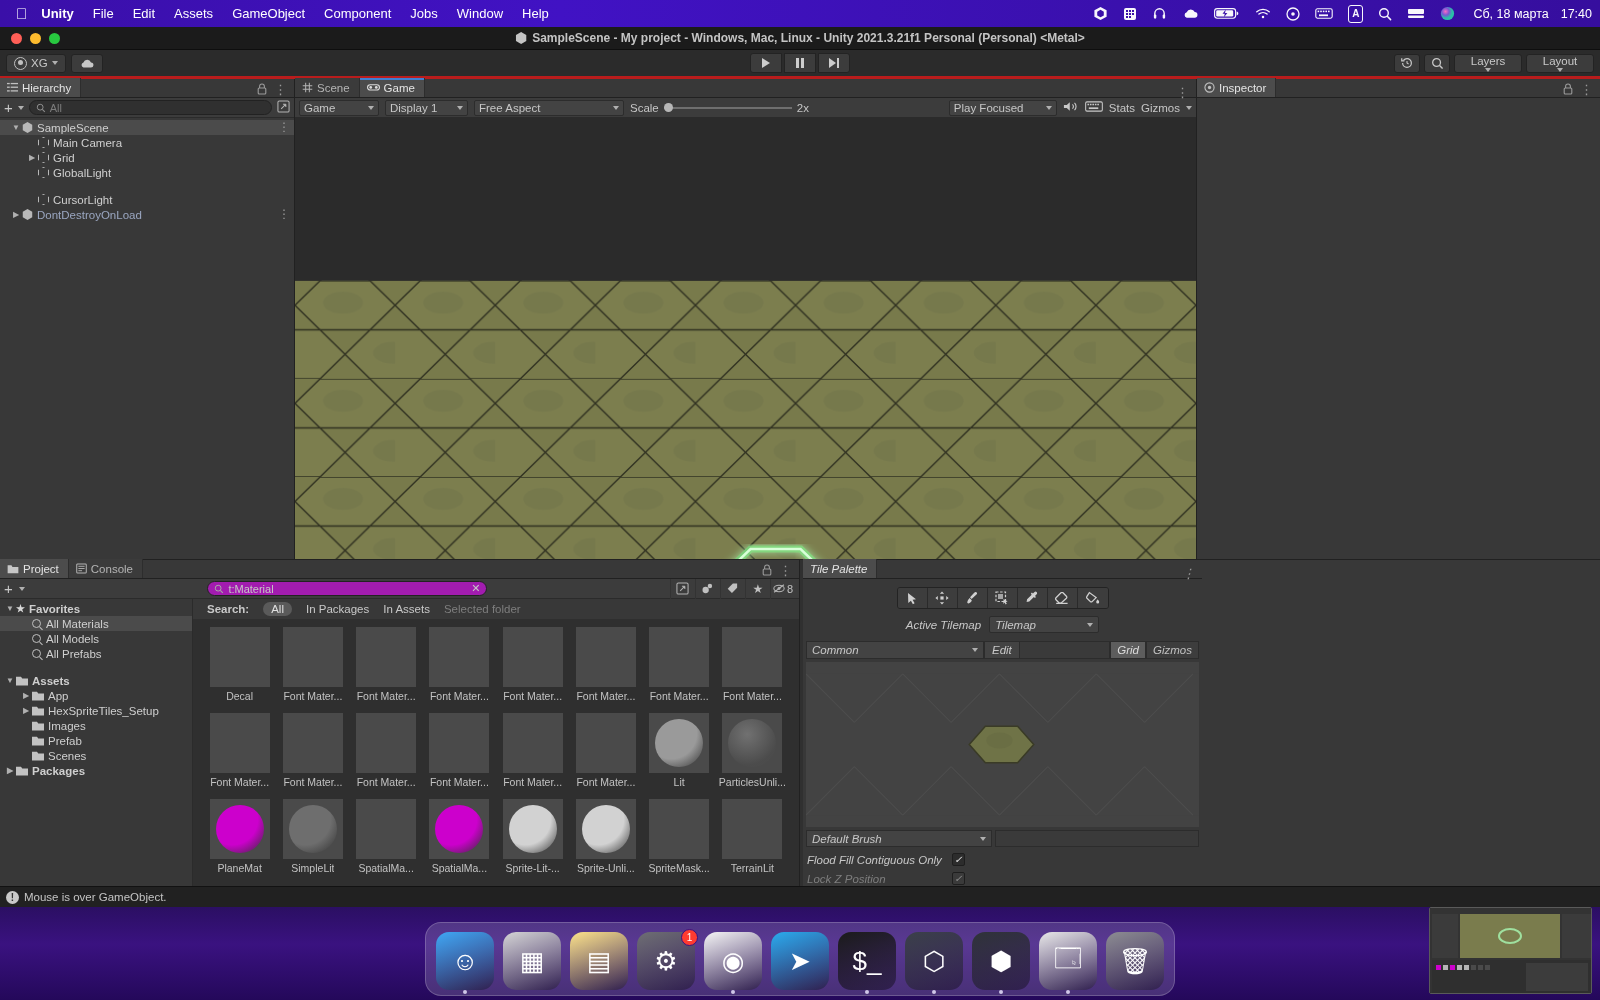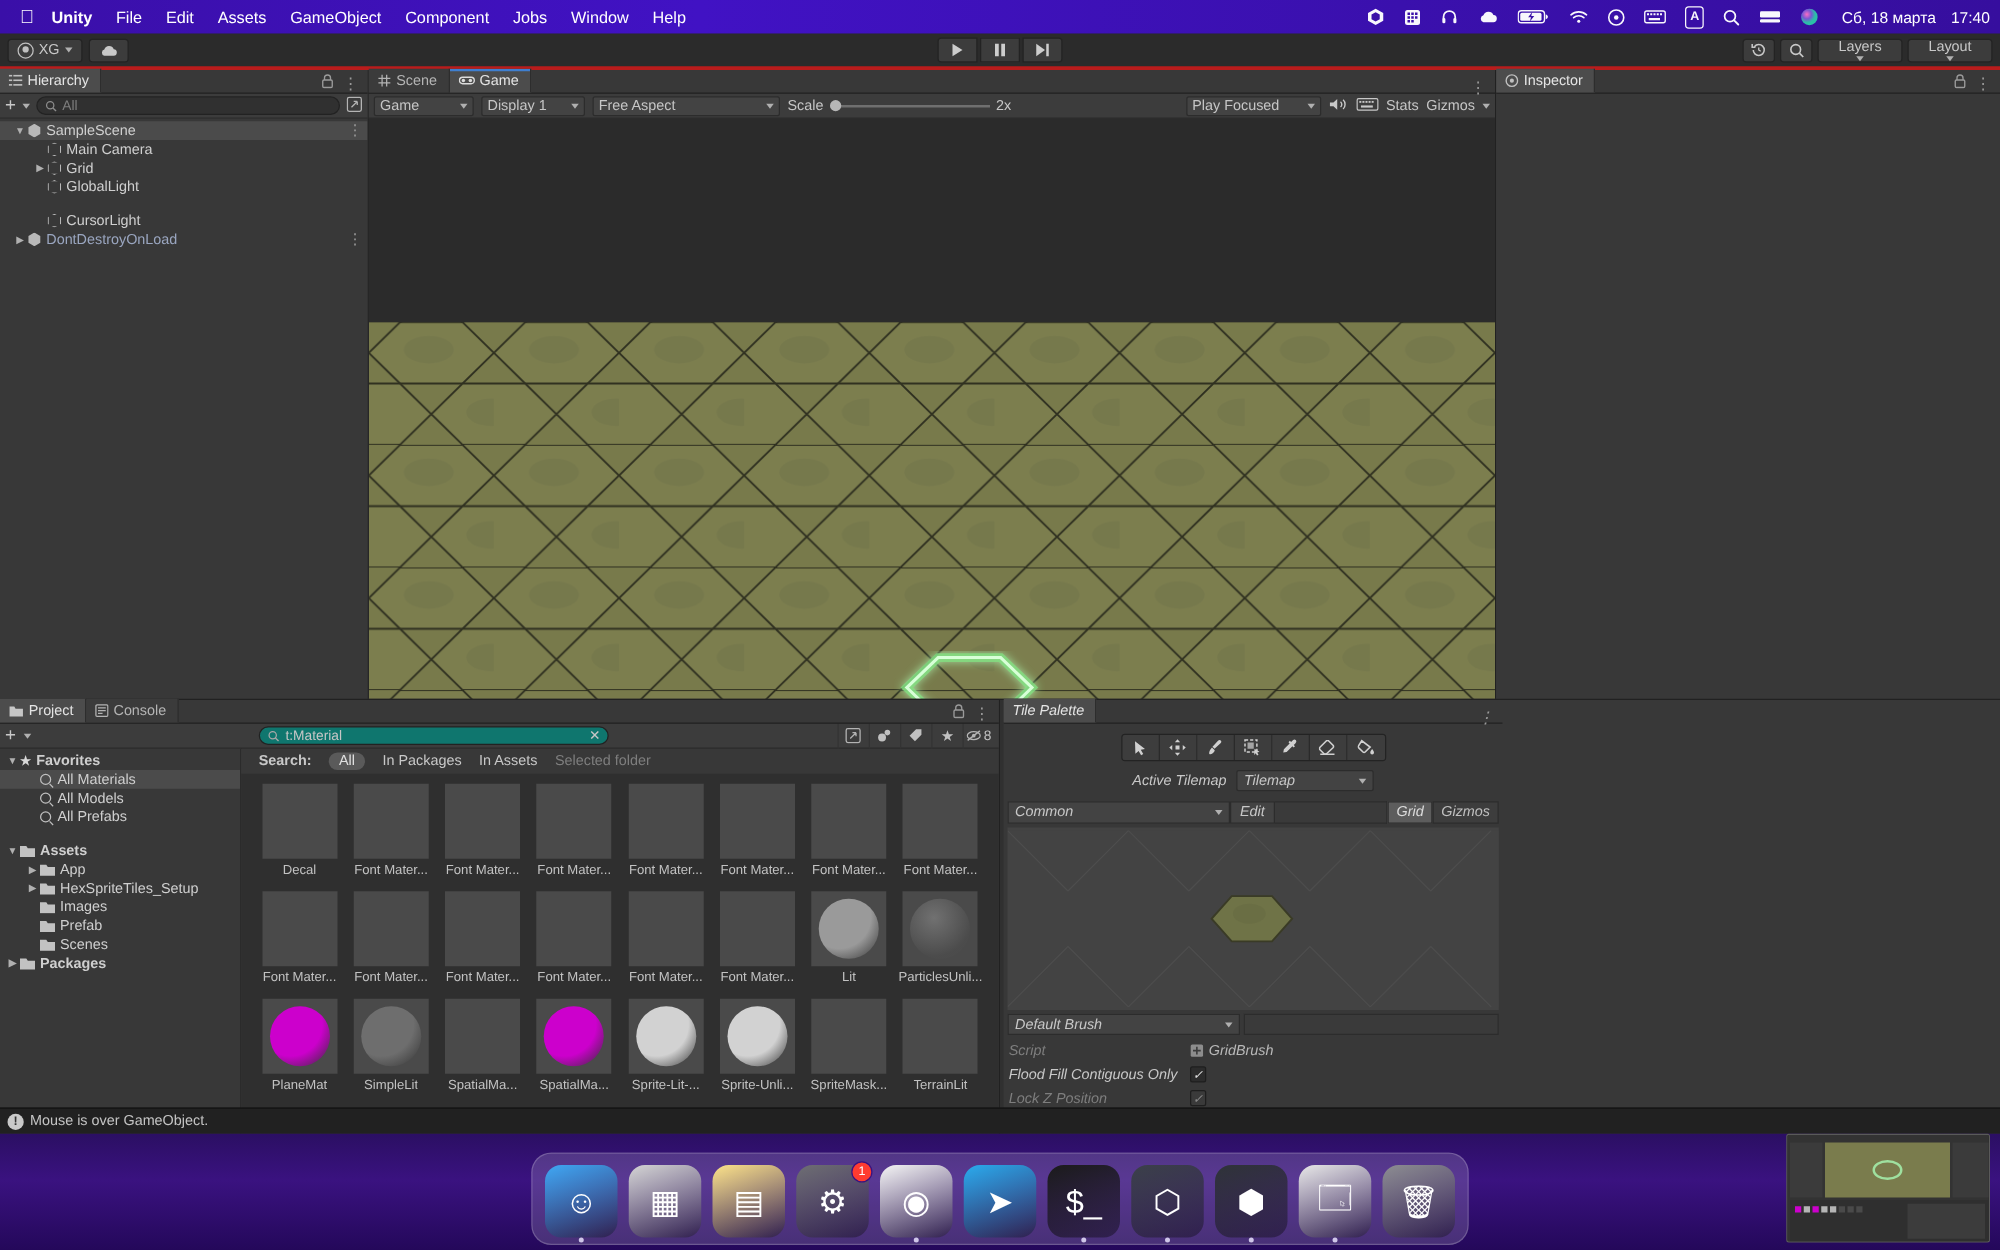--- a/index.html
+++ b/index.html
@@ -144,21 +144,21 @@
 
   
   .inspector { width: 403px; background: #383838; display: flex; flex-direction: column; }
   .insp-body { flex: 1; background: #383838; }
 
   
   .bottomdock { position: absolute; left: 0; bottom: 0; width: 1600px; height: 348px; display: flex; background: #383838; border-top: 1px solid #212121; }
   .project { width: 800px; display: flex; flex-direction: column; border-right: 1px solid #212121; }
   .proj-toolbar { height: 20px; background: #3c3c3c; display: flex; align-items: center; padding: 0 4px; gap: 6px; border-bottom: 1px solid #2b2b2b;}
   .proj-search {
-    width: 280px; height: 15px; background: #0f766e; border: 1px solid #222; border-radius: 8px;
+    width: 280px; height: 15px; background: #a21caf; border: 1px solid #222; border-radius: 8px;
     display: flex; align-items: center; padding: 0 6px; gap: 4px; color: #c6c6c6; font-size: 11px; margin: 0 auto;
   }
   .proj-search .val { flex: 1; }
   .ps-icons { display: flex; align-items: center; gap: 0; }
   .ps-icons .ic { width: 25px; height: 20px; display: flex; align-items: center; justify-content: center; color: #c0c0c0; font-size: 12px; border-left: 1px solid #333; }
   .proj-main { flex: 1; display: flex; overflow: hidden; }
   .proj-tree { width: 193px; background: #383838; border-right: 1px solid #2b2b2b; padding-top: 2px; }
   .trow { height: 15px; display: flex; align-items: center; font-size: 11.5px; color: #cfcfcf; padding-left: 4px; }
   .trow.sel { background: #4b4b4b; }
   .trow.bold { font-weight: bold; }
@@ -349,20 +349,31 @@
             </radialGradient>
           </defs>
           <circle cx="7.5" cy="7.5" r="6.6" fill="url(#sg)"></circle>
         </svg>
     </span>
     <span class="clock"><span>Сб, 18 марта</span><span class="time">17:40</span></span>
   </div>
 
   <div class="uwin">
 
+    <div class="titlebar">
+      <div class="traffic">
+        <span class="light l-red"></span>
+        <span class="light l-yel"></span>
+        <span class="light l-grn"></span>
+      </div>
+      <div class="title-text">
+        <span class="unity-glyph"></span>
+        <span>SampleScene - My project - Windows, Mac, Linux - Unity 2021.3.21f1 Personal (Personal) &lt;Metal&gt;</span>
+      </div>
+    </div>
 
     <div class="toolbar">
       <div class="tb-btn">
         <span class="circ-user"></span>
         <span>XG</span>
         <span class="caret"></span>
       </div>
       <div class="tb-btn plain">
         <svg width="16" height="11" viewBox="0 0 18 12">
             <path d="M5 10.6h8.2a2.9 2.9 0 00.3-5.8A4.5 4.5 0 005 5 2.9 2.9 0 005 10.6z" fill="#c8c8c8"></path>
@@ -968,30 +979,20 @@
 
         <div class="tp-brushrow">
           <div class="tp-brush-dd">
             <span>Default Brush</span>
             <span class="caret"></span>
           </div>
           <div class="tp-brush-field"></div>
         </div>
 
         <div class="prop">
-          <span class="pl disabled">Script</span>
-          <span class="pv">
-            <svg width="11" height="11" viewBox="0 0 12 12">
-                <rect x="0.6" y="0.6" width="10.8" height="10.8" rx="1.4" fill="#8d8d8d"></rect>
-                <path d="M6 2.6v6.8M2.6 6h6.8" stroke="#3c3c3c" stroke-width="1.4"></path>
-              </svg>
-            <span>GridBrush</span>
-          </span>
-        </div>
-        <div class="prop">
           <span class="pl">Flood Fill Contiguous Only</span>
           <span class="pv">
             <span class="chk">✓</span>
           </span>
         </div>
         <div class="prop">
           <span class="pl disabled">Lock Z Position</span>
           <span class="pv">
             <span class="chk disabled">✓</span>
           </span>

